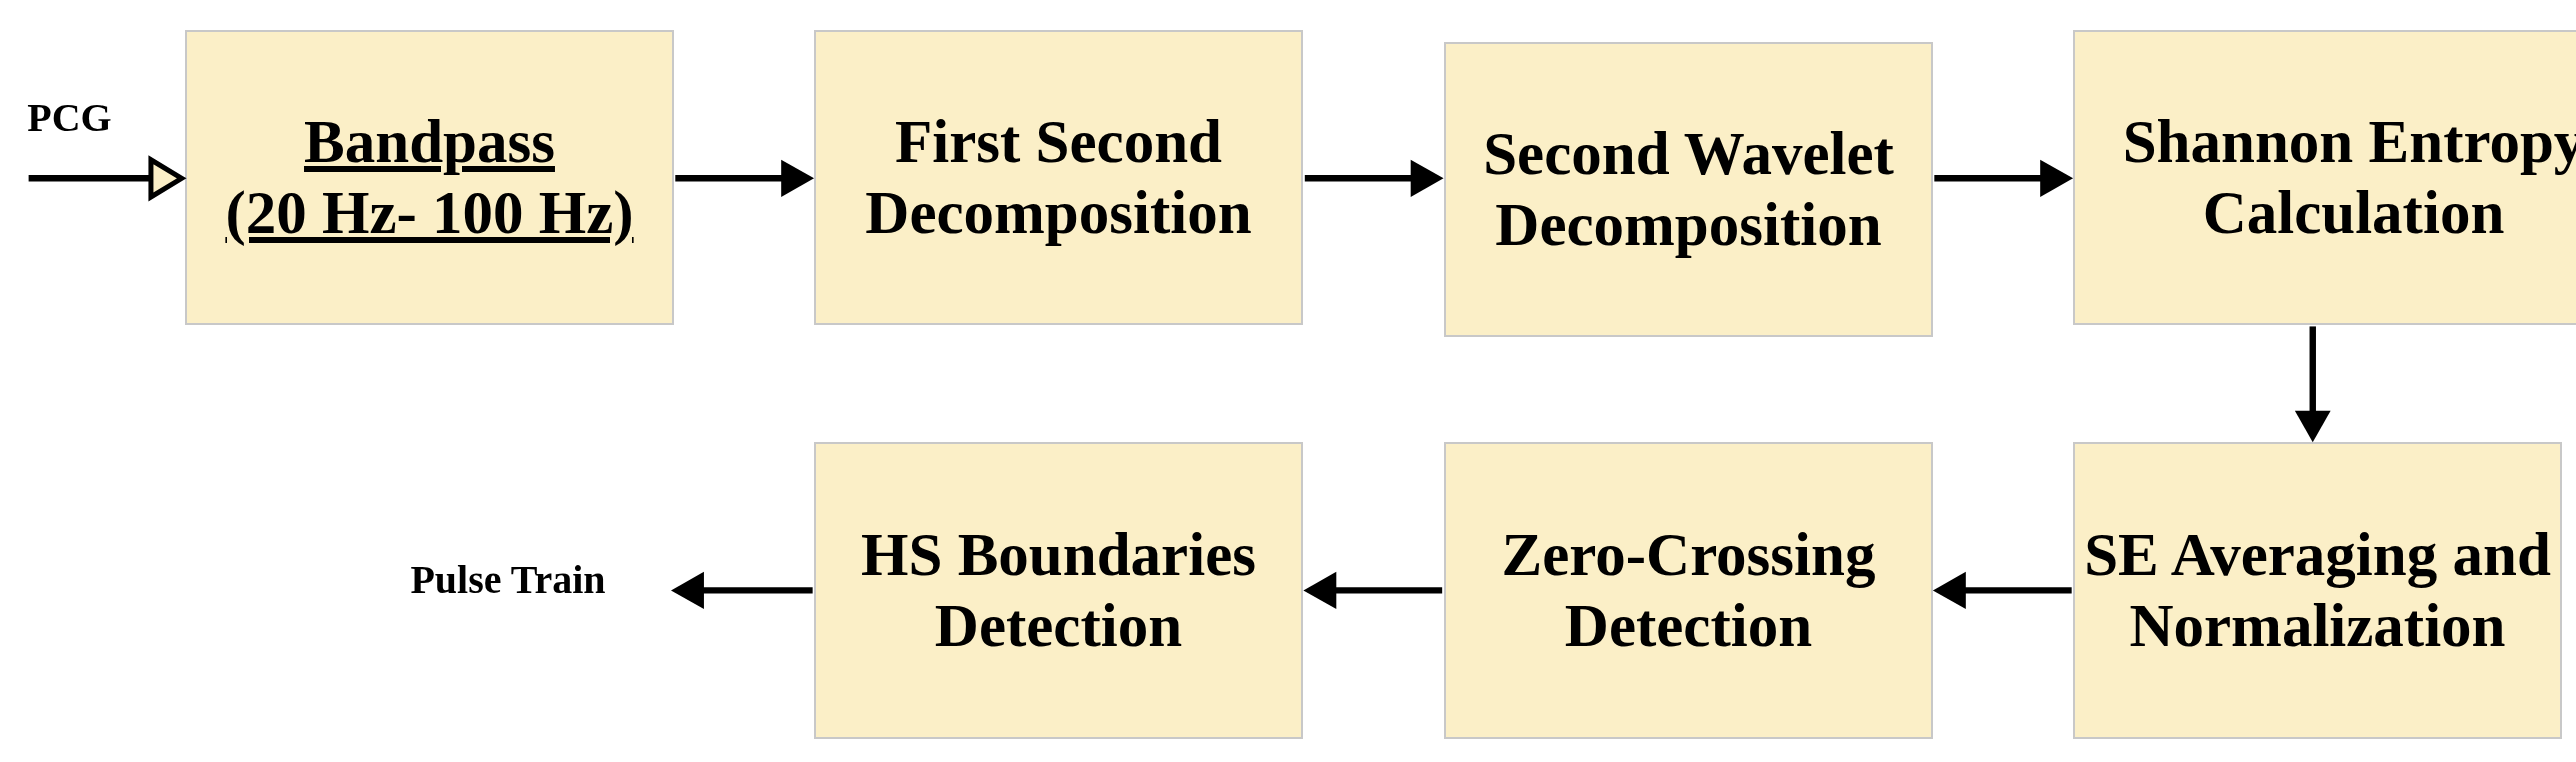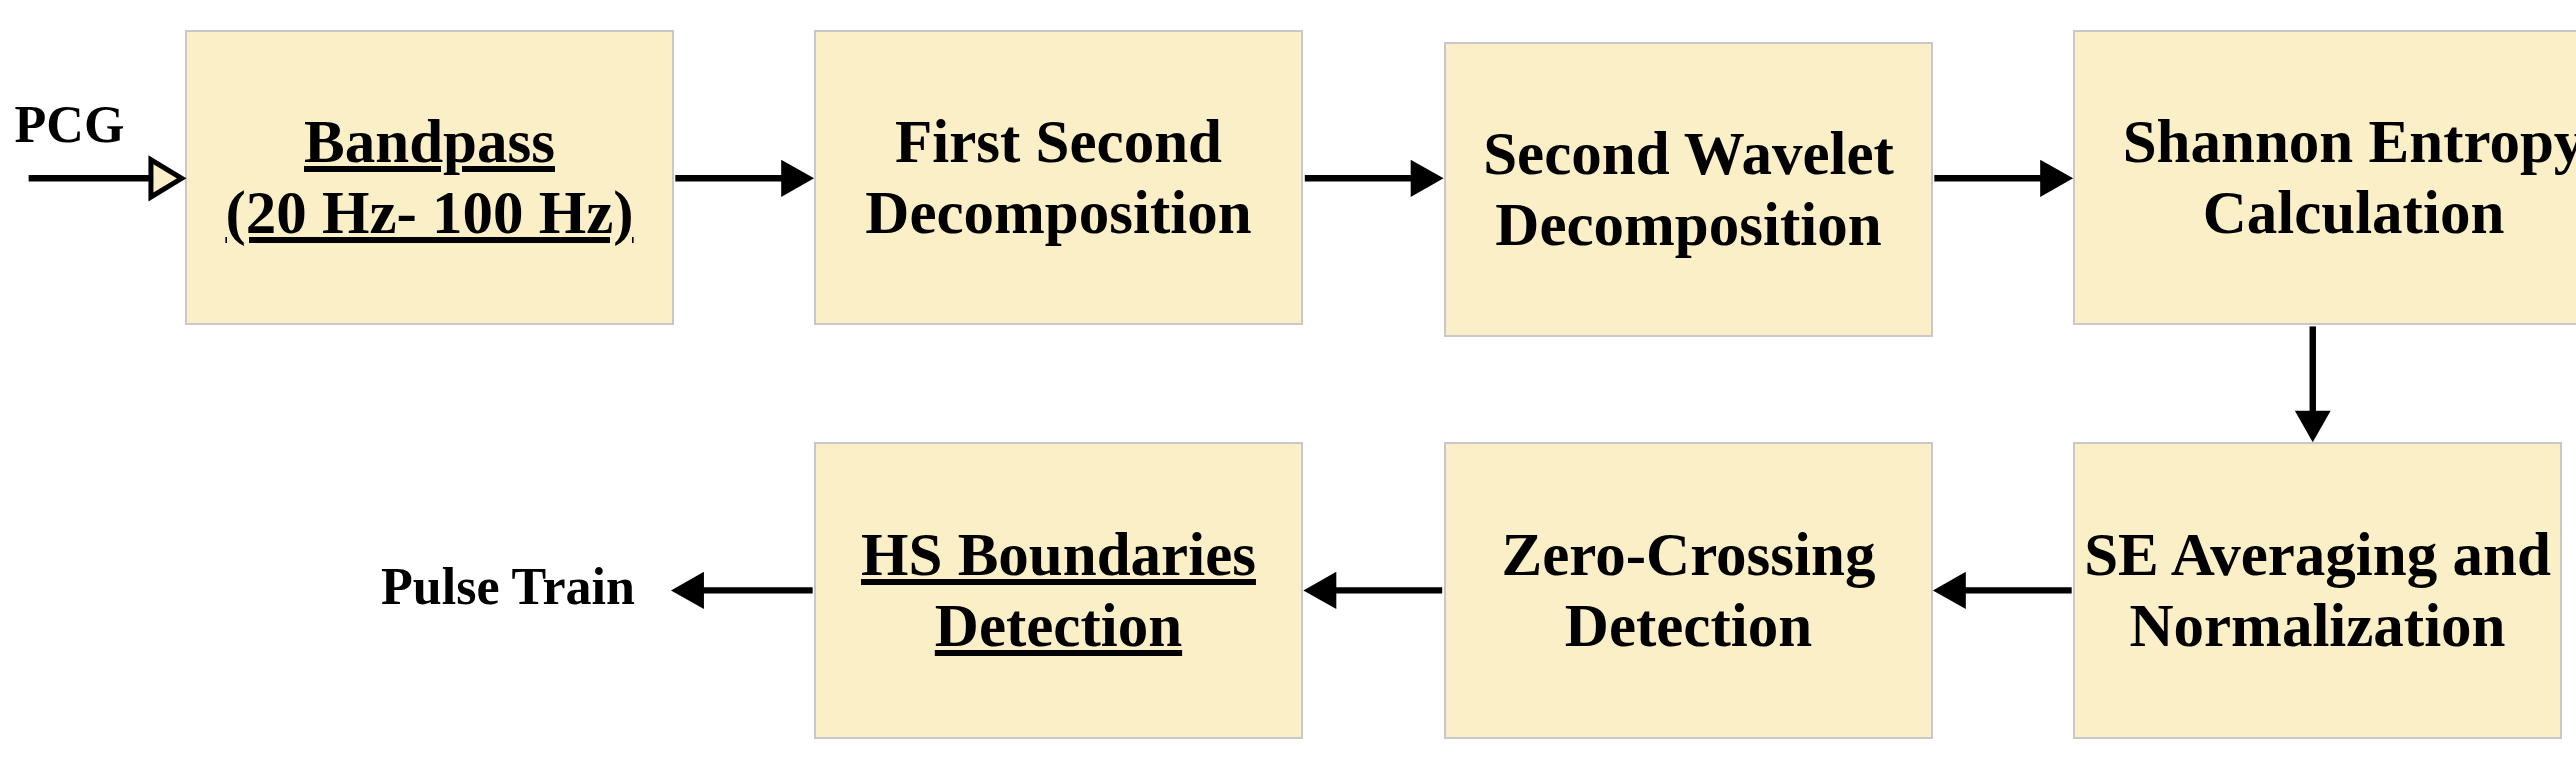--- a/index.html
+++ b/index.html
@@ -26,31 +26,31 @@
     justify-content: center;
     text-align: center;
     font-weight: bold;
     font-size: 61px;
     line-height: 1.16;
   }
   .flow-box .line { display: block; }
   .flow-label {
     position: absolute;
     font-weight: bold;
-    font-size: 52px;
+    font-size: 40px;
     line-height: 1.1;
     text-align: center;
     white-space: nowrap;
   }
   
   #box-bandpass   { left: 185px;  top: 30px;  width: 489px; height: 295px; text-decoration: underline; }
   #box-wavelet1   { left: 814px; top: 30px;  width: 489px; height: 295px; }
   #box-wavelet2   { left: 1444px; top: 30px;  width: 489px; height: 295px; margin-top: 12px; }
   #box-shannon    { left: 2073px; top: 30px;  width: 561px; height: 295px; }
-  #box-hsbound    { left: 814px; top: 442px; width: 489px; height: 297px; text-decoration: underline; }
+  #box-hsbound    { left: 814px; top: 442px; width: 489px; height: 297px; }
   #box-zerocross  { left: 1444px; top: 442px; width: 489px; height: 297px; }
   #box-seavg      { left: 2073px; top: 442px; width: 489px; height: 297px; }
   #label-pcg        { left: 0px;   top: 96px; width: 139px; }
   #label-pulsetrain { left: 358px; top: 558px; width: 300px; }
   #arrow-layer {
     position: absolute;
     left: 0; top: 0;
     width: 2576px;
     height: 763px;
     pointer-events: none;

